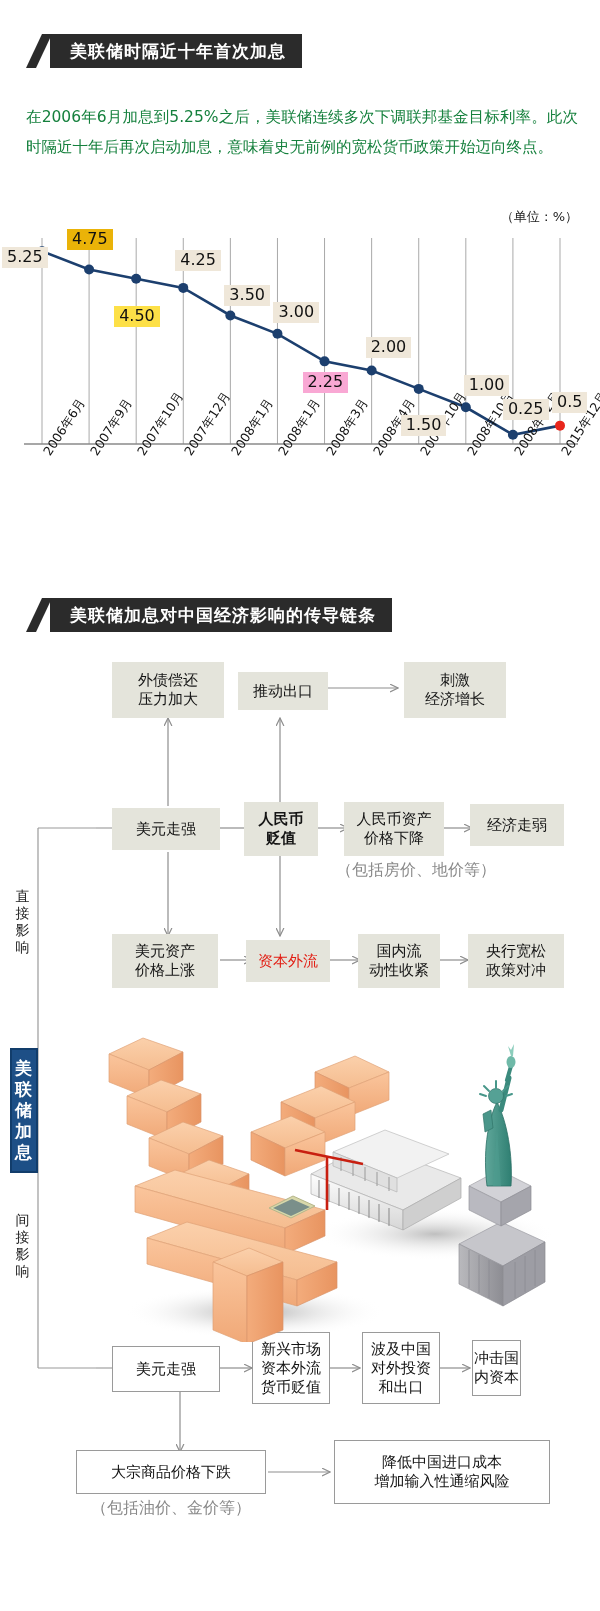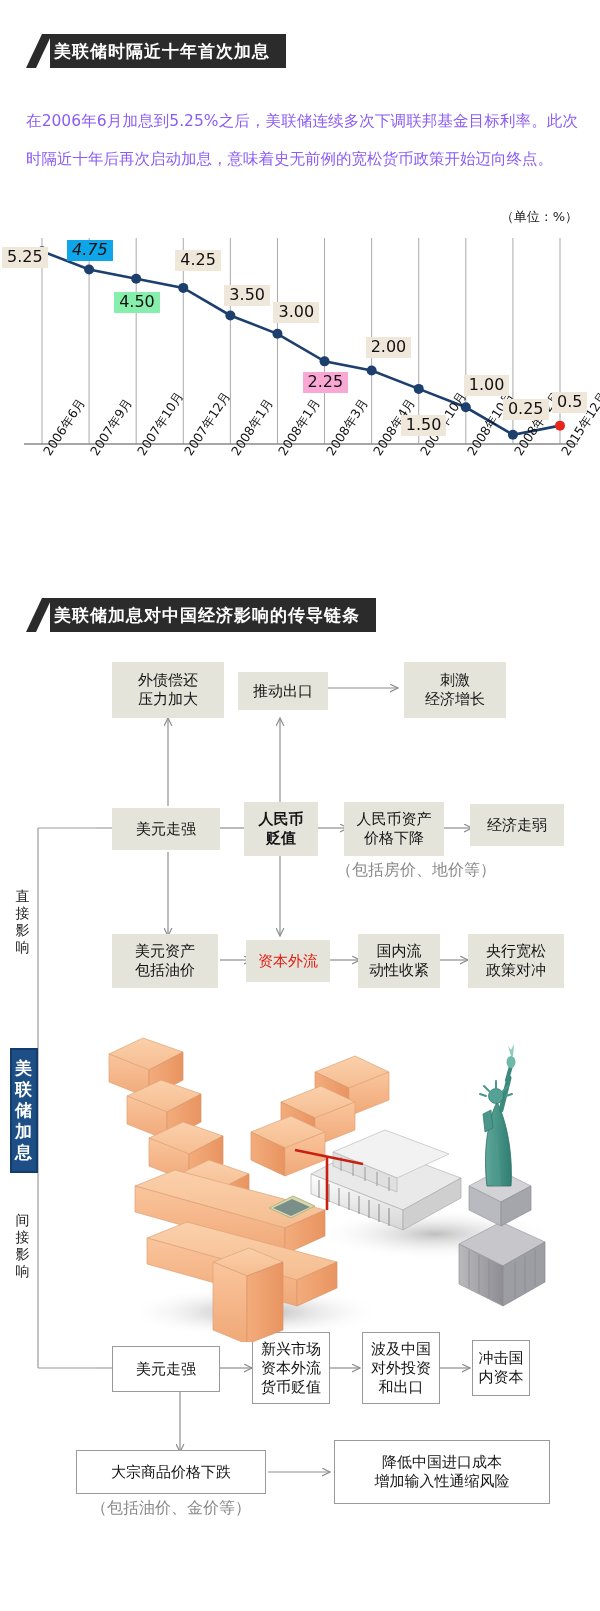--- a/index.html
+++ b/index.html
@@ -20,31 +20,31 @@
     background: #2b2b2b;
     clip-path: polygon(16px 0, 26px 0, 10px 100%, 0 100%);
   }
   .ribbon-body {
     background: #2b2b2b;
     color: #ffffff;
     font-size: 17px;
     font-weight: bold;
     letter-spacing: 1px;
     display: flex; align-items: center;
-    padding: 0 16px 0 4px;
+    padding: 0 16px 0 20px;
     margin-left: -2px;
   }
 
   
   .intro {
     position: absolute;
     left: 26px; top: 102px; width: 552px;
     font-size: 15.5px;
-    line-height: 38px;
-    color: #8b5cf6;
+    line-height: 30px;
+    color: #15803d;
     text-align: justify;
   }
 
   
   .unit-label {
     position: absolute; right: 22px; top: 208px;
     font-size: 13px; color: #222;
   }
   .chart {
     position: absolute;
@@ -174,22 +174,22 @@
       <div class="xlabel" style="left: 275.455px; top: 222px;">2008年1月</div>
       <div class="xlabel" style="left: 322.545px; top: 222px;">2008年3月</div>
       <div class="xlabel" style="left: 369.636px; top: 222px;">2008年4月</div>
       <div class="xlabel" style="left: 416.727px; top: 222px;">2008年10月</div>
       <div class="xlabel" style="left: 463.818px; top: 222px;">2008年10月</div>
       <div class="xlabel" style="left: 510.909px; top: 222px;">2008年12月</div>
       <div class="xlabel" style="left: 558px; top: 222px;">2015年12月</div>
     </div>
   <div id="vlabels">
       <div class="vlabel" style="background: rgb(239, 231, 217); left: 2px; top: 19.1818px;">5.25</div>
-      <div class="vlabel" style="background: #0ea5e9; left: 67.0909px; top: 12px; font-style: italic;">4.75</div>
-      <div class="vlabel" style="background: #86efac; left: 114.182px; top: 64px;">4.50</div>
+      <div class="vlabel" style="background: #eab308; left: 67.0909px; top: 1px;">4.75</div>
+      <div class="vlabel" style="background: #fde047; left: 114.182px; top: 78px;">4.50</div>
       <div class="vlabel" style="background: rgb(239, 231, 217); left: 175.273px; top: 21.9091px;">4.25</div>
       <div class="vlabel" style="background: rgb(239, 231, 217); left: 224.364px; top: 57.4545px;">3.50</div>
       <div class="vlabel" style="background: rgb(239, 231, 217); left: 273.455px; top: 73.8182px;">3.00</div>
       <div class="vlabel" style="background: #f9a8d4; left: 302.545px; top: 144px;">2.25</div>
       <div class="vlabel" style="background: rgb(239, 231, 217); left: 365.636px; top: 108.545px;">2.00</div>
       <div class="vlabel" style="background: rgb(239, 231, 217); left: 400.727px; top: 186.909px;">1.50</div>
       <div class="vlabel" style="background: rgb(239, 231, 217); left: 463.818px; top: 147.273px;">1.00</div>
       <div class="vlabel" style="background: rgb(239, 231, 217); left: 502.909px; top: 170.818px;">0.25</div>
       <div class="vlabel" style="background: rgb(239, 231, 217); left: 552px; top: 163.636px;">0.5</div>
     </div>
@@ -269,21 +269,21 @@
     <span style="white-space:pre-line">人民币资产
 价格下降</span>
   </div>
   <div class="node-note" style="left:336px; top:220px; width:118px;">（包括房价、地价等）</div>
   <div class="node fill" style="left:470px; top:164px; width:94px; height:42px;">
     <span style="white-space:pre-line">经济走弱</span>
   </div>
 
   <div class="node fill" style="left:112px; top:294px; width:106px; height:54px;">
     <span style="white-space:pre-line">美元资产
-包括油价</span>
+价格上涨</span>
   </div>
   <div class="node fill red" style="left:246px; top:300px; width:84px; height:42px;">
     <span style="white-space:pre-line">资本外流</span>
   </div>
   <div class="node fill" style="left:358px; top:294px; width:82px; height:54px;">
     <span style="white-space:pre-line">国内流
 动性收紧</span>
   </div>
   <div class="node fill" style="left:468px; top:294px; width:96px; height:54px;">
     <span style="white-space:pre-line">央行宽松
@@ -296,21 +296,21 @@
   <div class="node outline" style="left:252px; top:692px; width:78px; height:72px;">
     <span style="white-space:pre-line">新兴市场
 资本外流
 货币贬值</span>
   </div>
   <div class="node outline" style="left:362px; top:692px; width:78px; height:72px;">
     <span style="white-space:pre-line">波及中国
 对外投资
 和出口</span>
   </div>
-  <div class="node outline" style="left:472px; top:700px; width:58px; height:56px;">
+  <div class="node outline" style="left:472px; top:700px; width:49px; height:56px;">
     <span style="white-space:pre-line">冲击国
 内资本</span>
   </div>
 
   <div class="node outline" style="left:76px; top:810px; width:190px; height:44px;">
     <span style="white-space:pre-line">大宗商品价格下跌</span>
   </div>
   <div class="node-note" style="left:86px; top:858px; width:170px;">（包括油价、金价等）</div>
   <div class="node outline" style="left:334px; top:800px; width:216px; height:64px;">
     <span style="white-space:pre-line">降低中国进口成本

